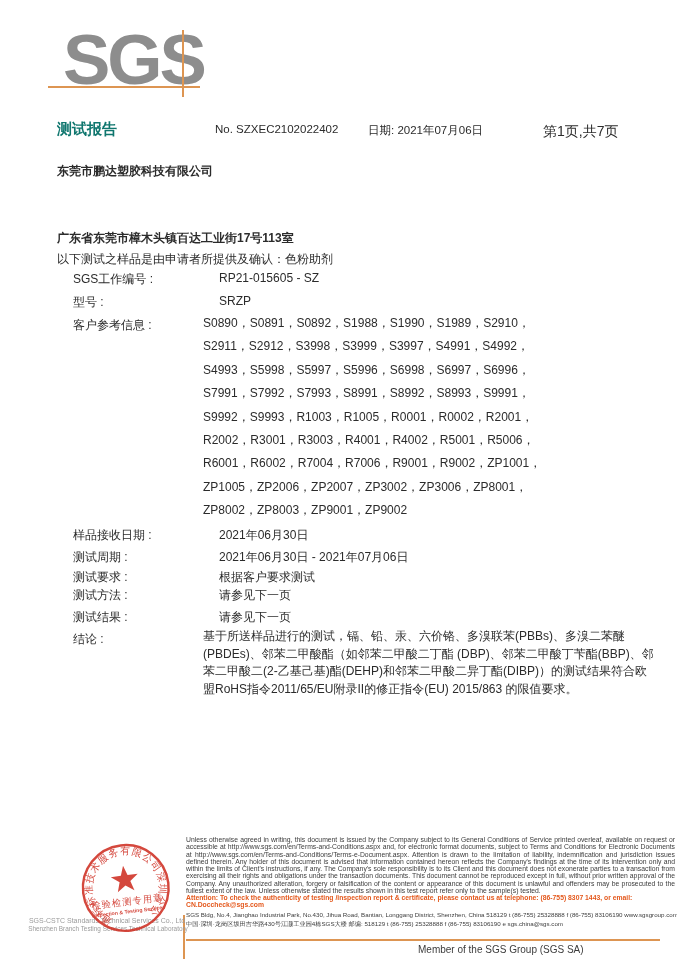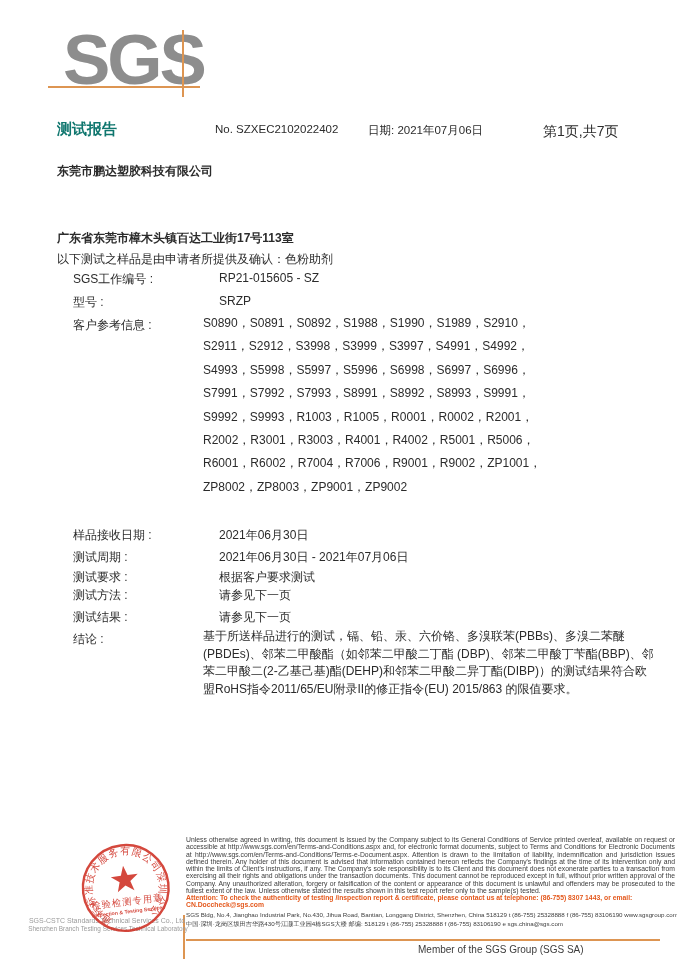--- a/index.html
+++ b/index.html
@@ -85,20 +85,21 @@
   <span class="lbl">客户参考信息 :</span>
 </div>
 <div class="abs ref-lines">
   <div>S0890，S0891，S0892，S1988，S1990，S1989，S2910，</div>
   <div>S2911，S2912，S3998，S3999，S3997，S4991，S4992，</div>
   <div>S4993，S5998，S5997，S5996，S6998，S6997，S6996，</div>
   <div>S7991，S7992，S7993，S8991，S8992，S8993，S9991，</div>
   <div>S9992，S9993，R1003，R1005，R0001，R0002，R2001，</div>
   <div>R2002，R3001，R3003，R4001，R4002，R5001，R5006，</div>
   <div>R6001，R6002，R7004，R7006，R9001，R9002，ZP1001，</div>
+  <div>ZP1005，ZP2006，ZP2007，ZP3002，ZP3006，ZP8001，</div>
   <div>ZP8002，ZP8003，ZP9001，ZP9002</div>
 </div>
 <div class="row" style="top:527px">
   <span class="lbl">样品接收日期 :</span>
   <span class="val">2021年06月30日</span>
 </div>
 <div class="row" style="top:549px">
   <span class="lbl">测试周期 :</span>
   <span class="val">2021年06月30日 - 2021年07月06日</span>
 </div>

